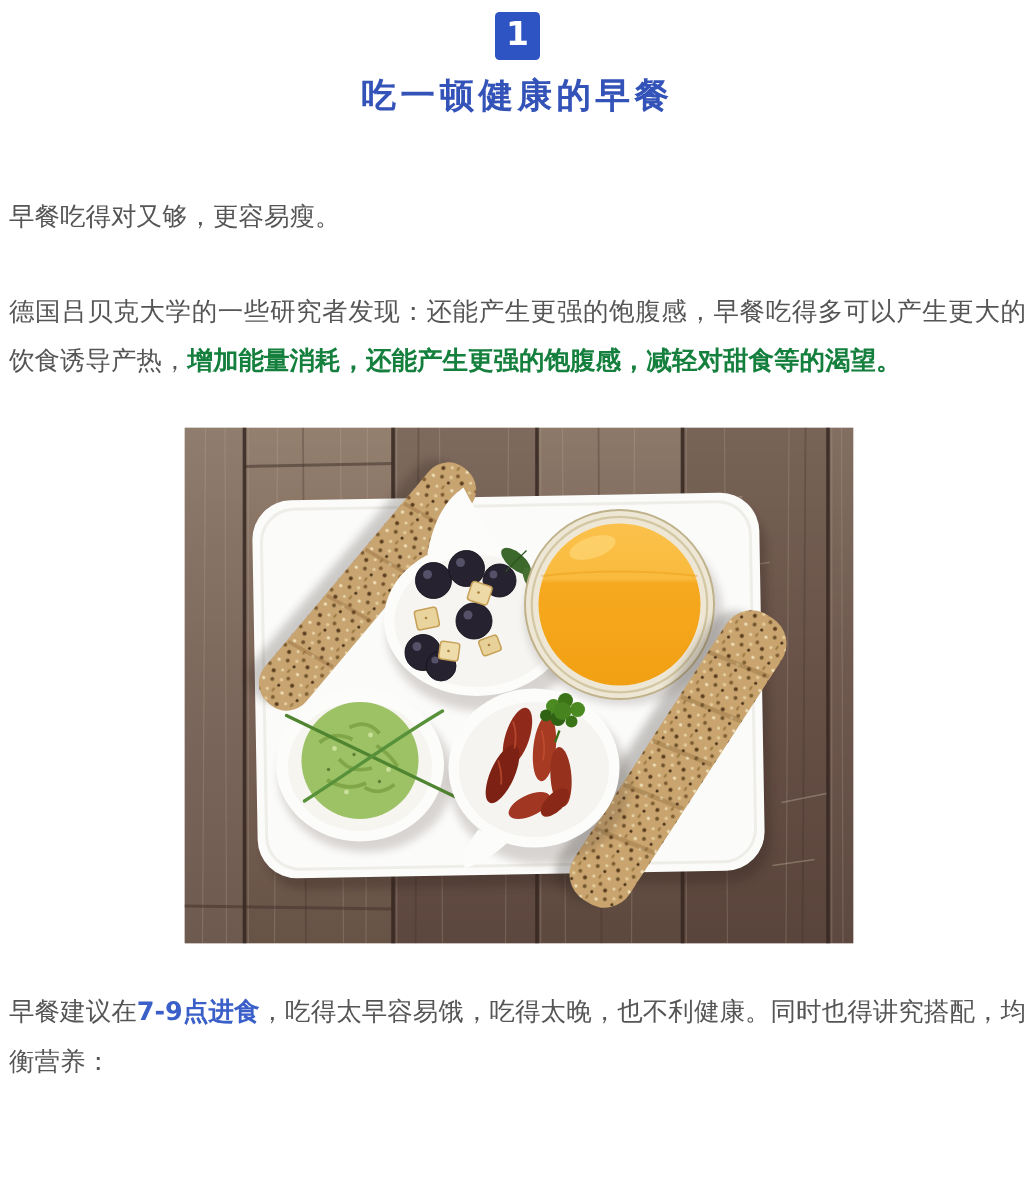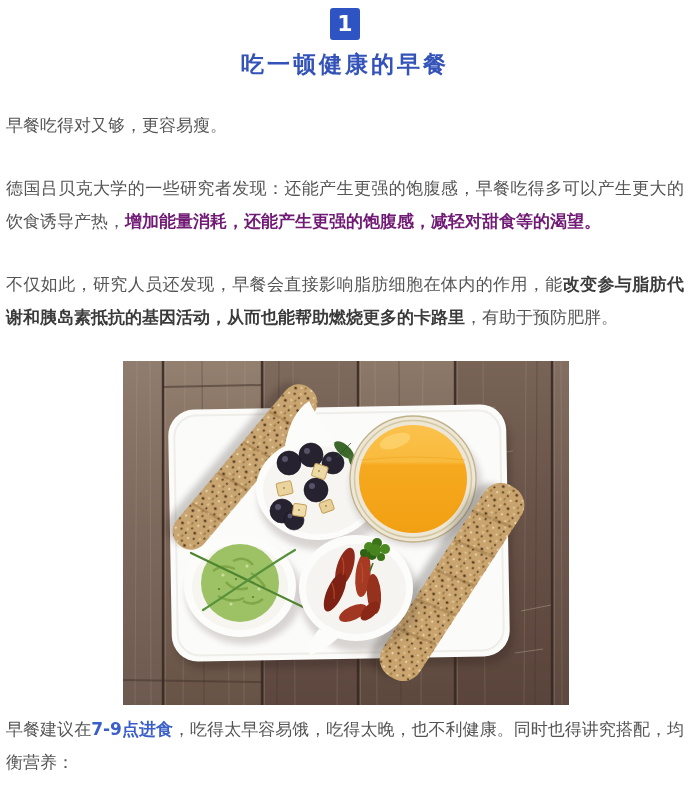--- a/index.html
+++ b/index.html
@@ -33,22 +33,22 @@
     color:#3453B8;
   }
   .article{
     padding:0 6px;
     font-size:17px;
     line-height:33px;
     color:#555555;
     text-align:justify;
   }
   .article p{margin:30px 0 0;}
-  .article p.first{margin-top:34px;}
-  .article p.closing{margin-top:8px;}
+  .article p.first{margin-top:54px;}
+  .article p.closing{margin-top:30px;}
   .seg-normal{font-weight:normal;color:#555555;}
   .seg-bold{font-weight:bold;color:#3A3A3A;}
   .seg-blue-bold{font-weight:bold;color:#3A5FC8;}
   .photo{
     display:block;
     margin:27px 0 0 117px;
     width:446px;height:344px;
   }
   .photo svg{display:block;}
 </style>
@@ -57,22 +57,21 @@
 
 <div class="page">
 
   <div class="badge" style="background: rgb(46, 83, 195);">1</div>
 
   <h1 class="heading" style="color: rgb(52, 83, 184);">吃一顿健康的早餐</h1>
 
   <div class="article">
     <div>
         <p class="first"><span class="seg-normal">早餐吃得对又够，更容易瘦。</span></p>
-        <p><span class="seg-normal">德国吕贝克大学的一些研究者发现：还能产生更强的饱腹感，早餐吃得多可以产生更大的饮食诱导产热，</span><span class="seg-bold" style="color: #701a75; margin-top: 28px;">增加能量消耗，还能产生更强的饱腹感，减轻对甜食等的渴望。</span></p>
-        <p><span class="seg-normal">不仅如此，研究人员还发现，早餐会直接影响脂肪细胞在体内的作用，能</span><span class="seg-bold" style="color: rgb(58, 58, 58);">改变参与脂肪代谢和胰岛素抵抗的基因活动，从而也能帮助燃烧更多的卡路里</span><span class="seg-normal">，有助于预防肥胖。</span></p>
+        <p><span class="seg-normal">德国吕贝克大学的一些研究者发现：还能产生更强的饱腹感，早餐吃得多可以产生更大的饮食诱导产热，</span><span class="seg-bold" style="color: #15803d; margin-top: 28px;">增加能量消耗，还能产生更强的饱腹感，减轻对甜食等的渴望。</span></p>
       </div>
 
     <figure class="photo" style="margin-top:27px;margin-bottom:0;">
       <svg width="446" height="344" viewBox="0 0 446 344" xmlns="http://www.w3.org/2000/svg">
         <defs>
           <linearGradient id="woodGrad" x1="0" y1="0" x2="0" y2="1">
             <stop offset="0" stop-color="#93806F"></stop>
             <stop offset="0.45" stop-color="#71594E"></stop>
             <stop offset="1" stop-color="#4F3A31"></stop>
           </linearGradient>

